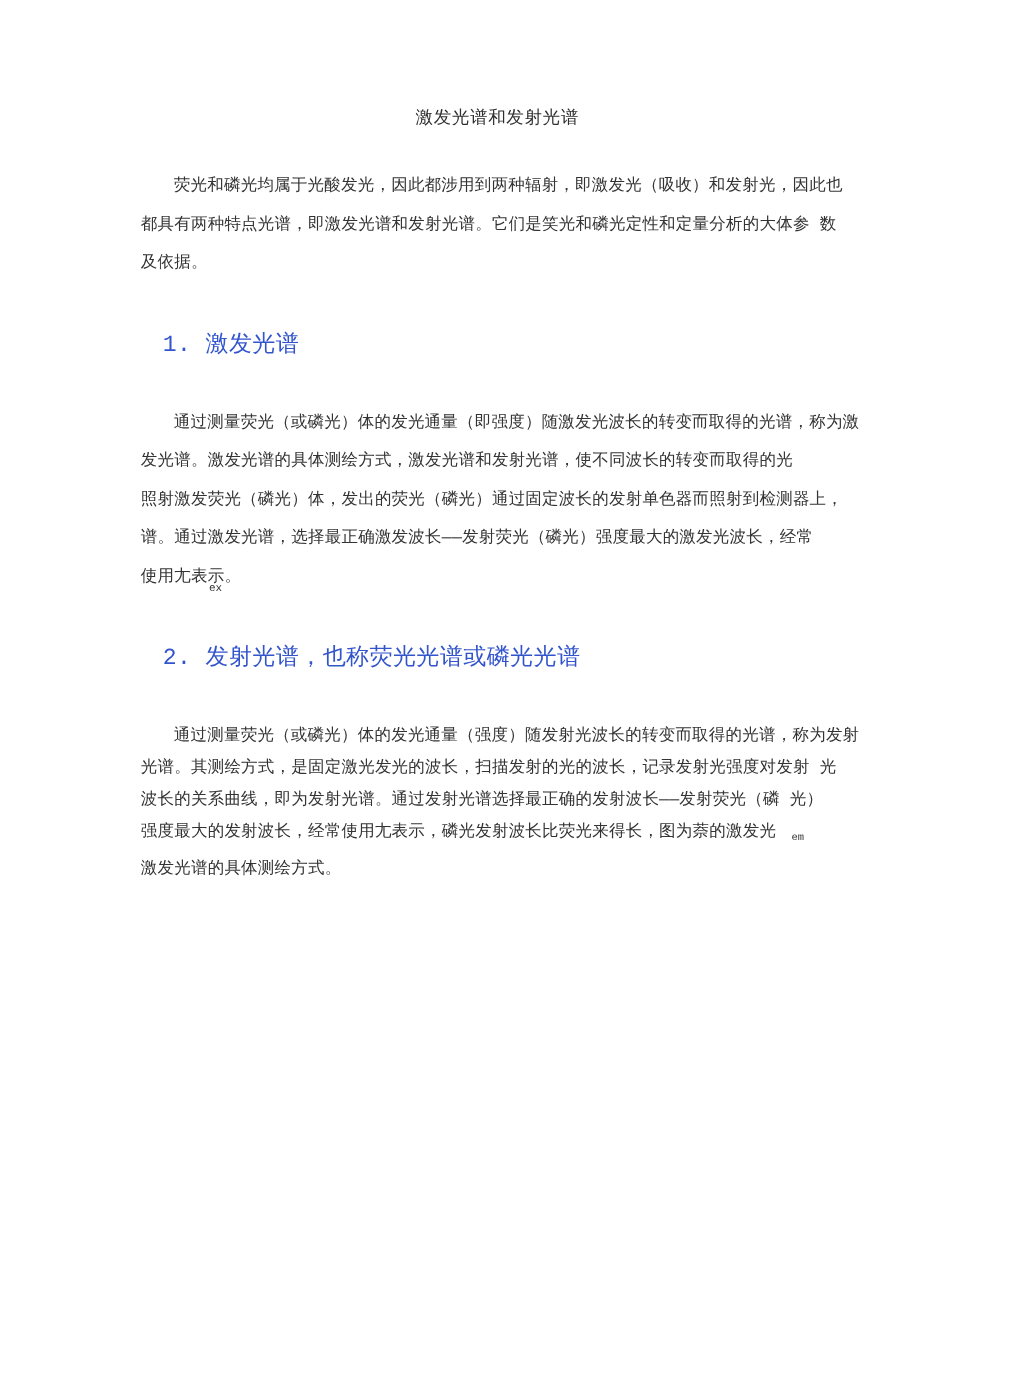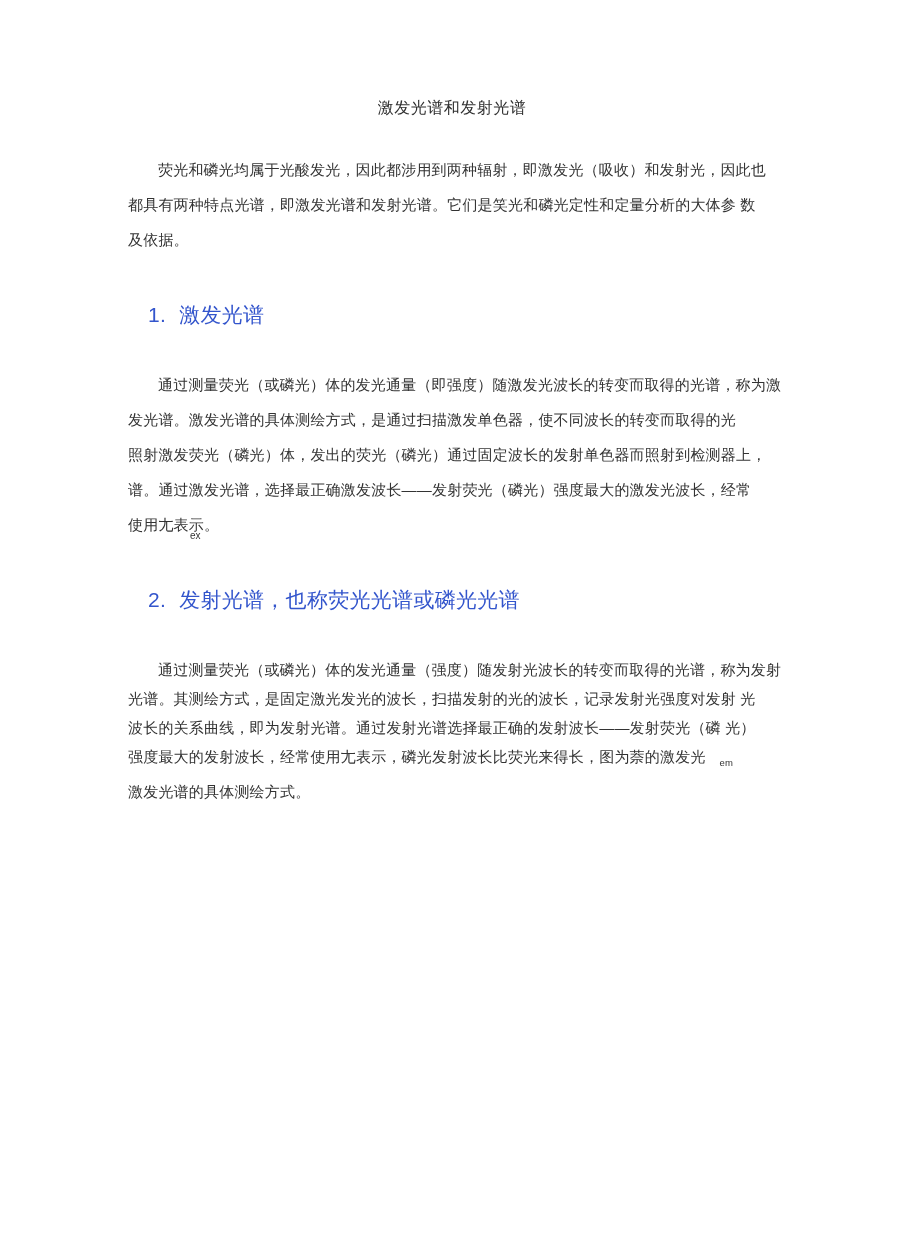--- a/index.html
+++ b/index.html
@@ -6,21 +6,21 @@
     margin: 0;
     padding: 0;
     background: #ffffff;
   }
   .page {
     position: relative;
     width: 904px;
     height: 1248px;
     background: #ffffff;
     overflow: hidden;
-    font-family: Liberation Sans, sans-serif;
+    font-family: Liberation Mono, monospace;
     color: #333333;
   }
   .content {
     padding-left: 128px;
     padding-right: 128px;
   }
   .doc-title {
     margin-top: 97px;
     text-align: center;
     font-size: 16px;
@@ -83,21 +83,21 @@
       <div class="line">都具有两种特点光谱，即激发光谱和发射光谱。它们是笑光和磷光定性和定量分析的大体参 数</div>
       <div class="line">及依据。</div>
     </div>
 
     <div class="heading h1">
       <span class="num">1.</span><span>激发光谱</span>
     </div>
 
     <div class="para p-sec1">
       <div class="line indent">通过测量荧光（或磷光）体的发光通量（即强度）随激发光波长的转变而取得的光谱，称为激</div>
-      <div class="line">发光谱。激发光谱的具体测绘方式，是通过扫描激发单色器，使不同波长的转变而取得的光</div>
+      <div class="line">发光谱。激发光谱的具体测绘方式，激发光谱和发射光谱，使不同波长的转变而取得的光</div>
       <div class="line">照射激发荧光（磷光）体，发出的荧光（磷光）通过固定波长的发射单色器而照射到检测器上，</div>
       <div class="line">谱。通过激发光谱，选择最正确激发波长——发射荧光（磷光）强度最大的激发光波长，经常</div>
       <div class="line">使用尢表示。</div>
     </div>
     <div class="sub-line">ex</div>
 
     <div class="heading h2">
       <span class="num">2.</span><span>发射光谱，也称荧光光谱或磷光光谱</span>
     </div>
 

